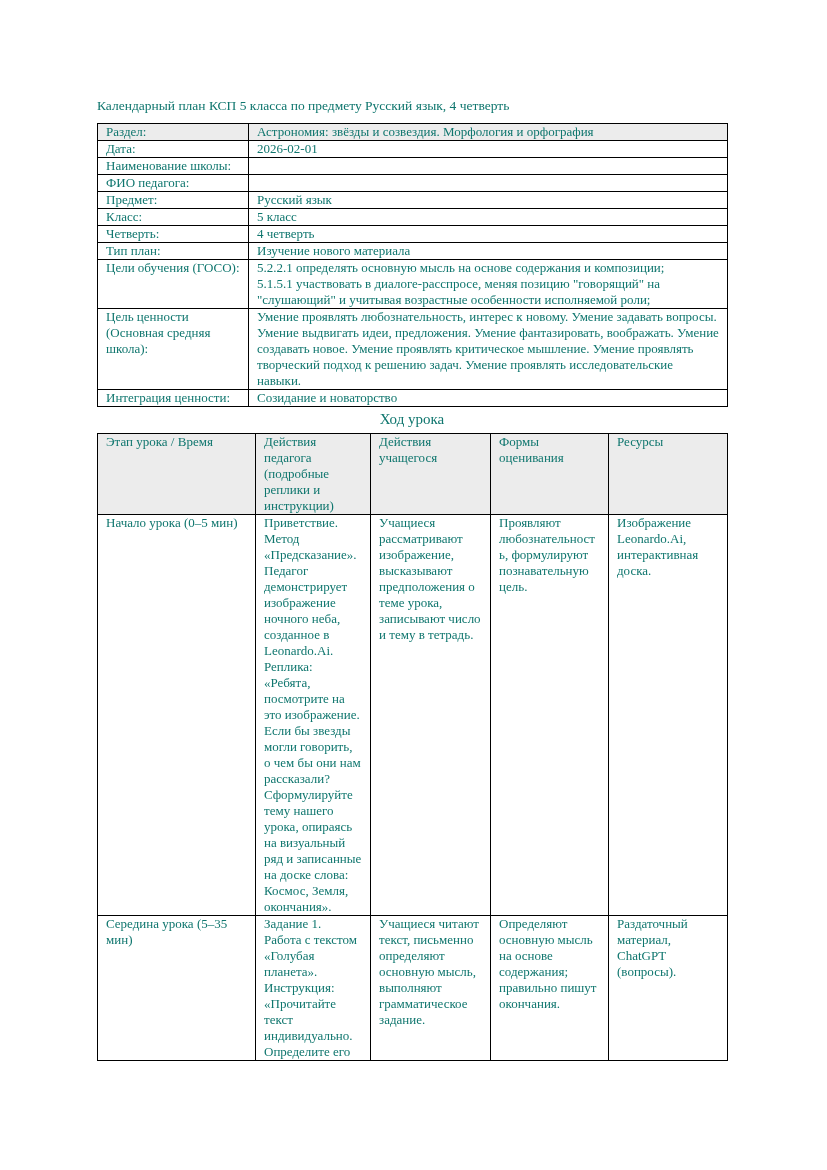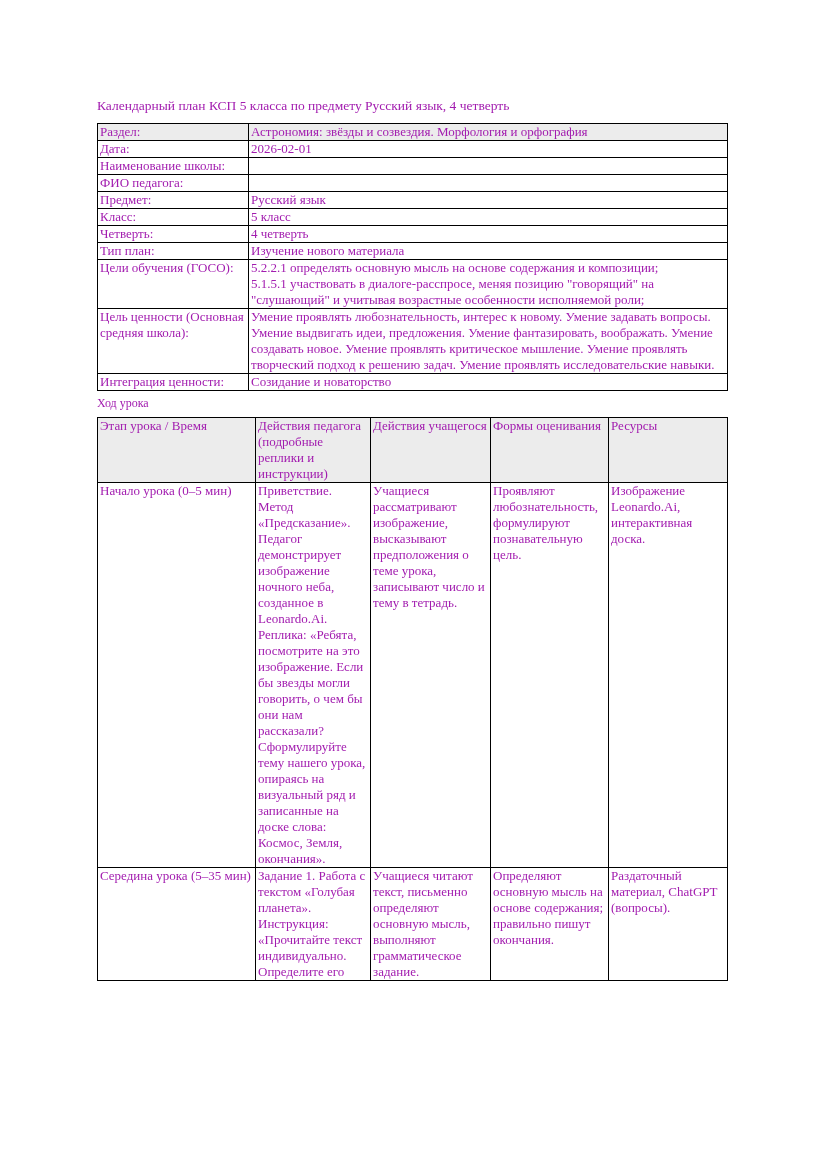--- a/index.html
+++ b/index.html
@@ -4,21 +4,21 @@
 <style>
   * { box-sizing: border-box; }
   html, body { margin: 0; padding: 0; background: #ffffff; }
   .page {
     position: relative;
     width: 827px;
     height: 1170px;
     background: #ffffff;
     overflow: hidden;
     font-family: "Liberation Serif", serif;
-    color: #a21caf;
+    color: #0f766e;
   }
   .content {
     position: absolute;
     left: 97px;
     top: 98px;
     width: 630px;
     font-size: 13px;
     line-height: 16px;
   }
   .doc-title {
@@ -28,33 +28,34 @@
   }
   table {
     border-collapse: collapse;
     table-layout: fixed;
     width: 630px;
     font-size: 13px;
     line-height: 16px;
   }
   td, th {
     border: 1px solid #000000;
-    padding: 0 2px;
+    padding: 0 8px;
     vertical-align: top;
     text-align: left;
     font-weight: normal;
     white-space: pre-line;
     overflow: hidden;
     word-wrap: break-word;
   }
   tr.shaded td, tr.shaded th { background: #ececec; }
   .section-heading {
     margin: 4px 0 6px 0;
-    font-size: 12px;
+    font-size: 15px;
     line-height: 16px;
+    text-align: center;
   }
 </style>
 </head>
 <body>
 
 <div class="page">
   <div class="content">
 
     <div class="doc-title">Календарный план КСП 5 класса по предмету Русский язык, 4 четверть</div>
 

